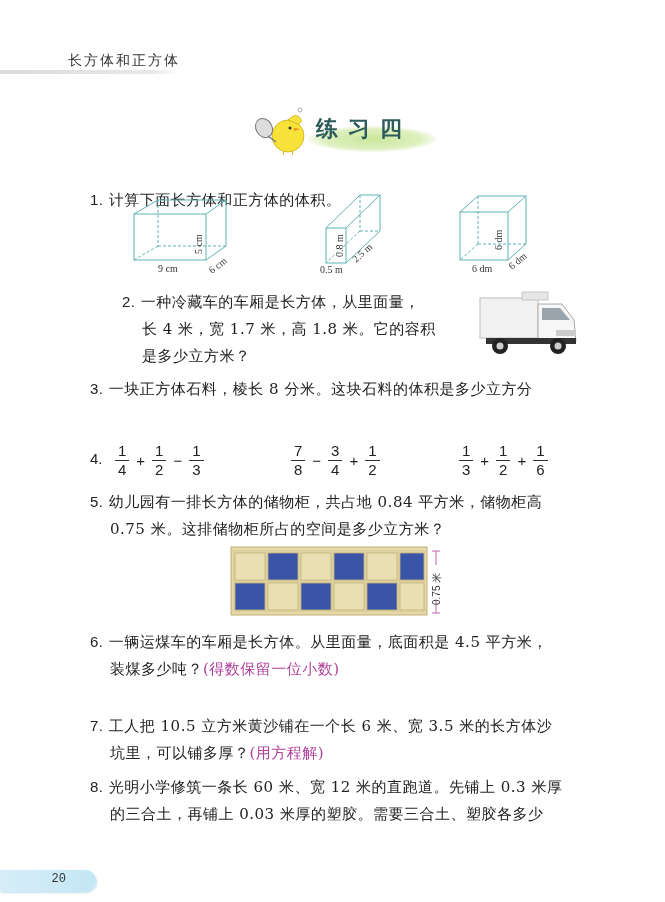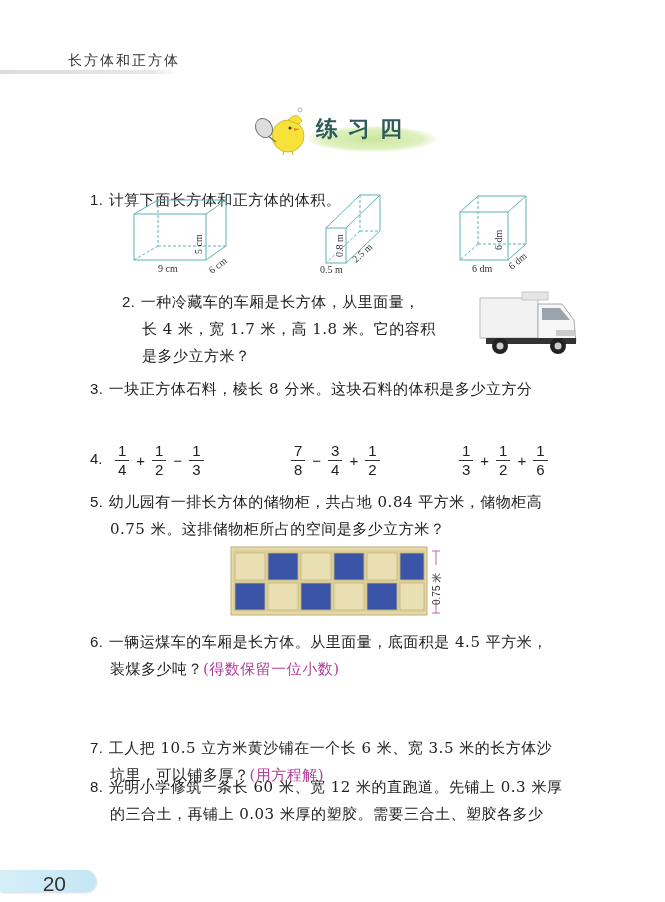--- a/index.html
+++ b/index.html
@@ -31,21 +31,21 @@
   .fracs { position: absolute; top: 438px; left: 88px; height: 44px; font-family: "Liberation Sans", sans-serif; font-size: 15px; }
   .frac-group { position: absolute; top: 0; display: flex; align-items: center; height: 44px; }
   .frac { display: inline-flex; flex-direction: column; align-items: center; margin: 0 3px; }
   .frac .n, .frac .d { font-size: 15px; line-height: 18px; padding: 0 3px; }
   .frac .bar { width: 100%; border-top: 1px solid #333; }
   .op { margin: 0 4px; font-size: 15px; }
 
   .page-tab { position: absolute; left: 0; top: 870px; width: 96px; height: 22px;
     background: linear-gradient(to right, #d6eef8, #c4e6f5); border-radius: 0 11px 11px 0;
     box-shadow: 1px 1px 2px rgba(120,170,200,0.4); }
-  .page-num { position: absolute; right: 30px; top: 2px; font-family: Liberation Sans, sans-serif; font-size: 21px; color: #333; }
+  .page-num { position: absolute; right: 30px; top: 2px; font-family: Liberation Mono, monospace; font-size: 12px; color: #333; }
 </style>
 </head>
 <body>
 
 <div class="header-bar"></div>
 <div class="header-title">长方体和正方体</div>
 
 <div class="exercise-banner">
   <div class="banner-glow"></div>
   <svg class="chick" viewBox="0 0 60 58">
@@ -236,21 +236,21 @@
   <rect x="203" y="20" width="12" height="36" fill="#ffffff"></rect>
   <text x="0" y="0" transform="translate(213,60) rotate(-90)" font-size="10" fill="#333" font-family="Liberation Sans, sans-serif">0.75 米</text>
 </svg>
 
 <div class="q" style="top:628px;">
   <span class="num">6.</span>
   <span>一辆运煤车的车厢是长方体。从里面量，底面积是 4.5 平方米，</span>
   <span class="indent"><span>装煤多少吨？</span><span class="hint">(得数保留一位小数)</span></span>
 </div>
 
-<div class="q" style="top:712px;margin-top:22px;">
+<div class="q" style="top:712px;">
   <span class="num">7.</span>
   <span>工人把 10.5 立方米黄沙铺在一个长 6 米、宽 3.5 米的长方体沙</span>
   <span class="indent"><span>坑里，可以铺多厚？</span><span class="hint">(用方程解)</span></span>
 </div>
 
 <div class="q" style="top:773px;">
   <span class="num">8.</span>
   <span>光明小学修筑一条长 60 米、宽 12 米的直跑道。先铺上 0.3 米厚</span>
   <span class="indent">的三合土，再铺上 0.03 米厚的塑胶。需要三合土、塑胶各多少</span>
 </div>

